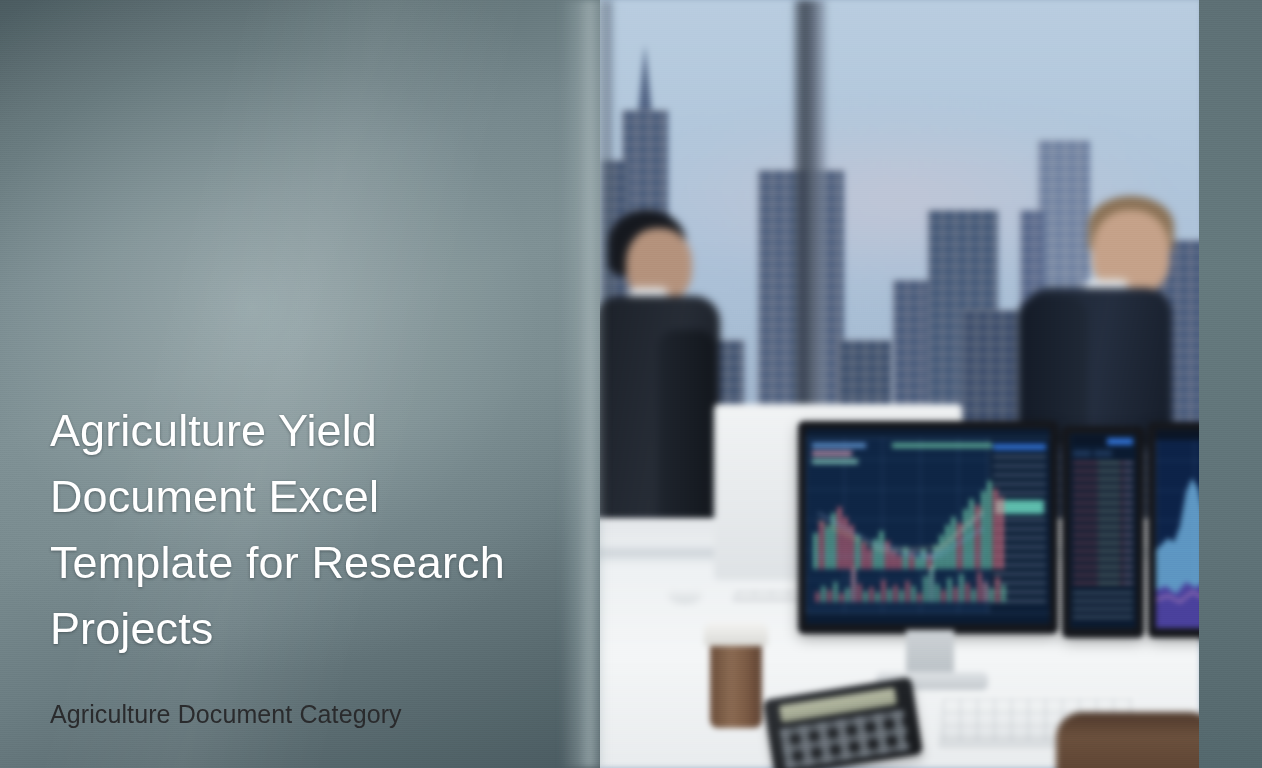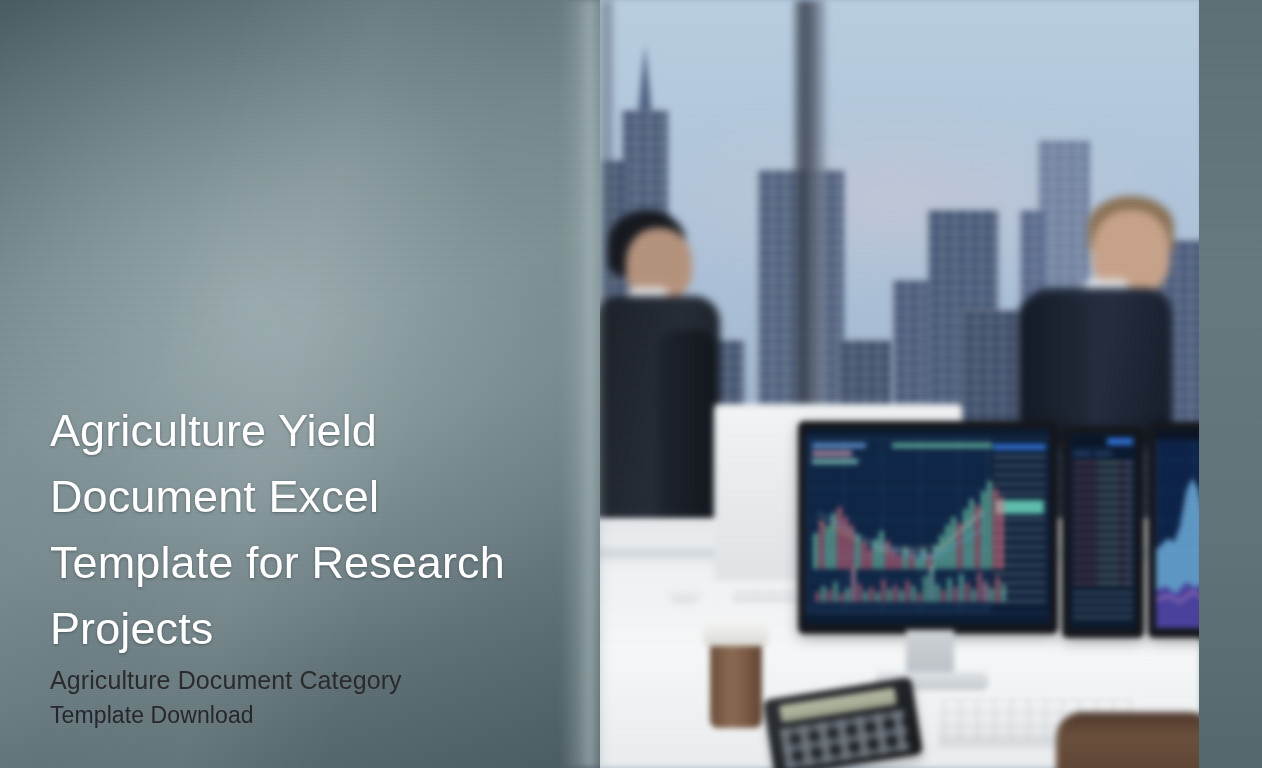--- a/index.html
+++ b/index.html
@@ -276,21 +276,21 @@
   }
   .title {
     color: #ffffff;
     font-size: 45px;
     font-weight: 400;
     line-height: 66px;
     letter-spacing: .1px;
     text-shadow: 0 1px 3px rgba(30,40,45,.45);
     max-width: 520px;
   }
-  .subtitle-wrap { }
+  .subtitle-wrap { margin-top: 34px; }
   .subtitle-1 {
     color: #2a2b2d;
     font-size: 25px;
     font-weight: 400;
     line-height: 36px;
     letter-spacing: .1px;
   }
   .subtitle-2 {
     color: #26272a;
     font-size: 23px;
@@ -523,18 +523,17 @@
   <div class="wall"></div>
   <div class="wall-edge"></div>
   <div class="wall-sheen"></div>
 
   <div class="right-strip"></div>
 
   <div class="text-block">
     <h1 class="title">Agriculture Yield Document Excel Template for Research Projects</h1>
     <div class="subtitle-wrap">
       <div class="subtitle-1">Agriculture Document Category</div>
-      <div class="subtitle-2">Template Download</div>
     </div>
   </div>
 
   <div class="grain"></div>
 </div>
 
 </body></html>

